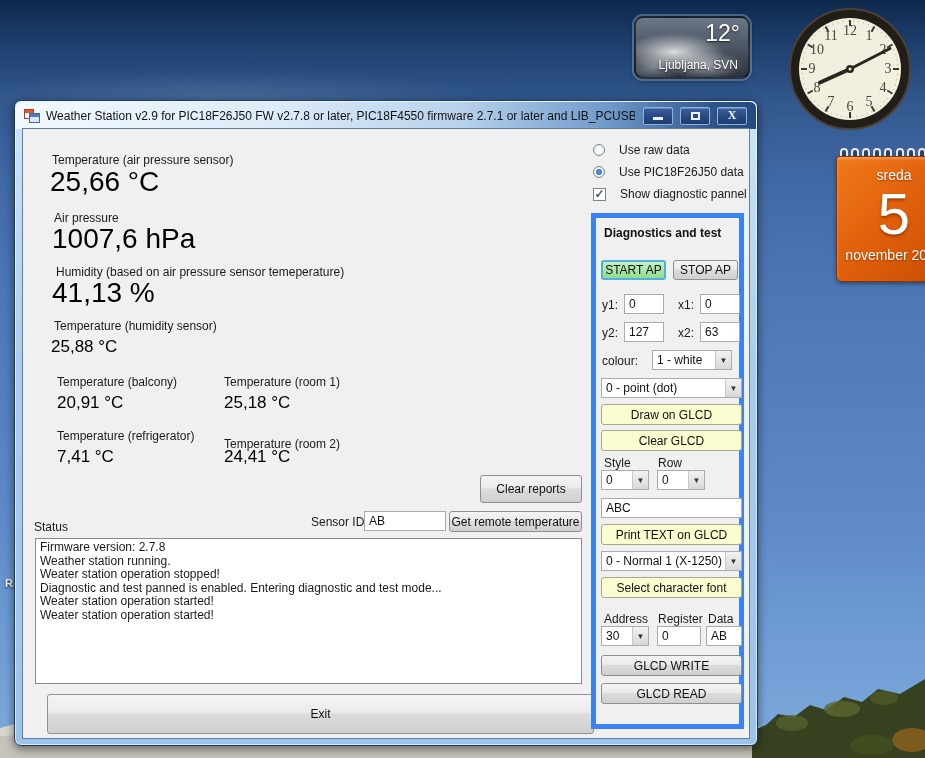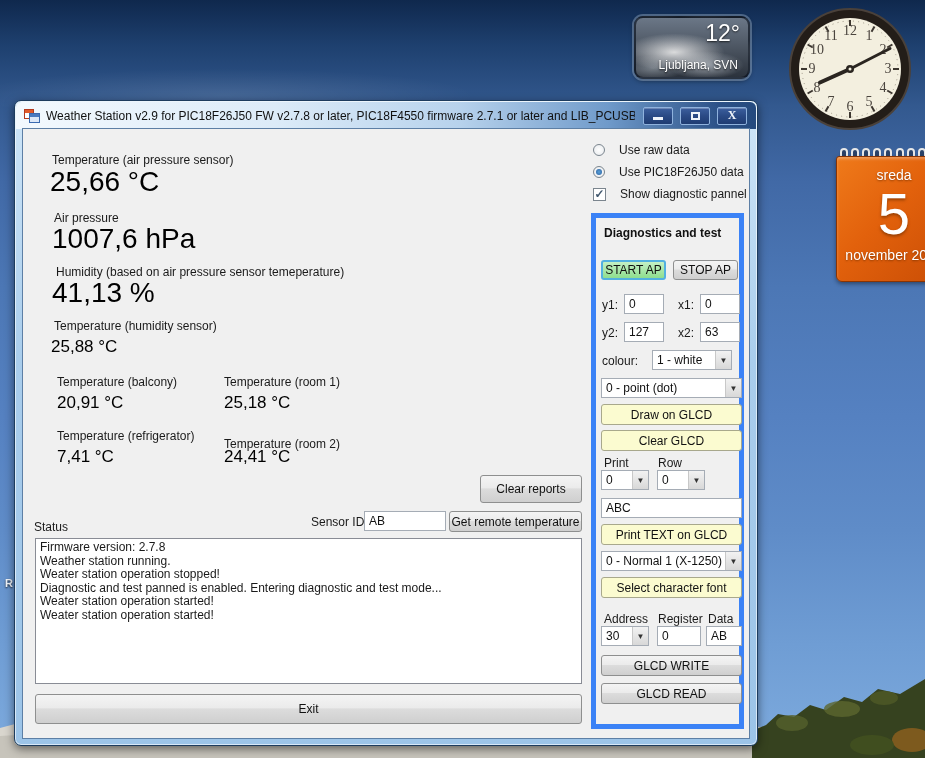--- a/index.html
+++ b/index.html
@@ -267,21 +267,21 @@
 
       <div class="statusbox" style="left:12px; top:409px; width:547px; height:146px;">
         <div>Firmware version: 2.7.8</div>
         <div>Weather station running.</div>
         <div>Weater station operation stopped!</div>
         <div>Diagnostic and test panned is enabled. Entering diagnostic and test mode...</div>
         <div>Weater station operation started!</div>
         <div>Weater station operation started!</div>
       </div>
 
-      <div class="btn" style="left:12px; top:565px; width:547px; height:30px;">Exit</div>
+      <div class="btn" style="left:24px; top:565px; width:547px; height:40px;">Exit</div>
 
       <div class="radio-row" style="left:570px; top:14px;">
         <div class="radio-circle"></div>
         <span>Use raw data</span>
       </div>
       <div class="radio-row" style="left:570px; top:36px;">
         <div class="radio-circle sel"></div>
         <span>Use PIC18F26J50 data</span>
       </div>
       <div class="check-row" style="left:570px; top:58px;">
@@ -312,21 +312,21 @@
         </div>
 
         <div class="combo" style="left:5px; top:160px; width:141px; height:20px;">
           <span class="txt">0 - point (dot)</span>
           <span class="arrow">▼</span>
         </div>
 
         <div class="btn btn-yellow" style="left:5px; top:186px; width:141px; height:21px;">Draw on GLCD</div>
         <div class="btn btn-yellow" style="left:5px; top:212px; width:141px; height:21px;">Clear GLCD</div>
 
-        <div class="lbl" style="left:8px; top:238px;">Print</div>
+        <div class="lbl" style="left:8px; top:238px;">Style</div>
         <div class="lbl" style="left:62px; top:238px;">Row</div>
         <div class="combo" style="left:5px; top:252px; width:48px; height:20px;">
           <span class="txt">0</span>
           <span class="arrow">▼</span>
         </div>
         <div class="combo" style="left:61px; top:252px; width:48px; height:20px;">
           <span class="txt">0</span>
           <span class="arrow">▼</span>
         </div>
 

